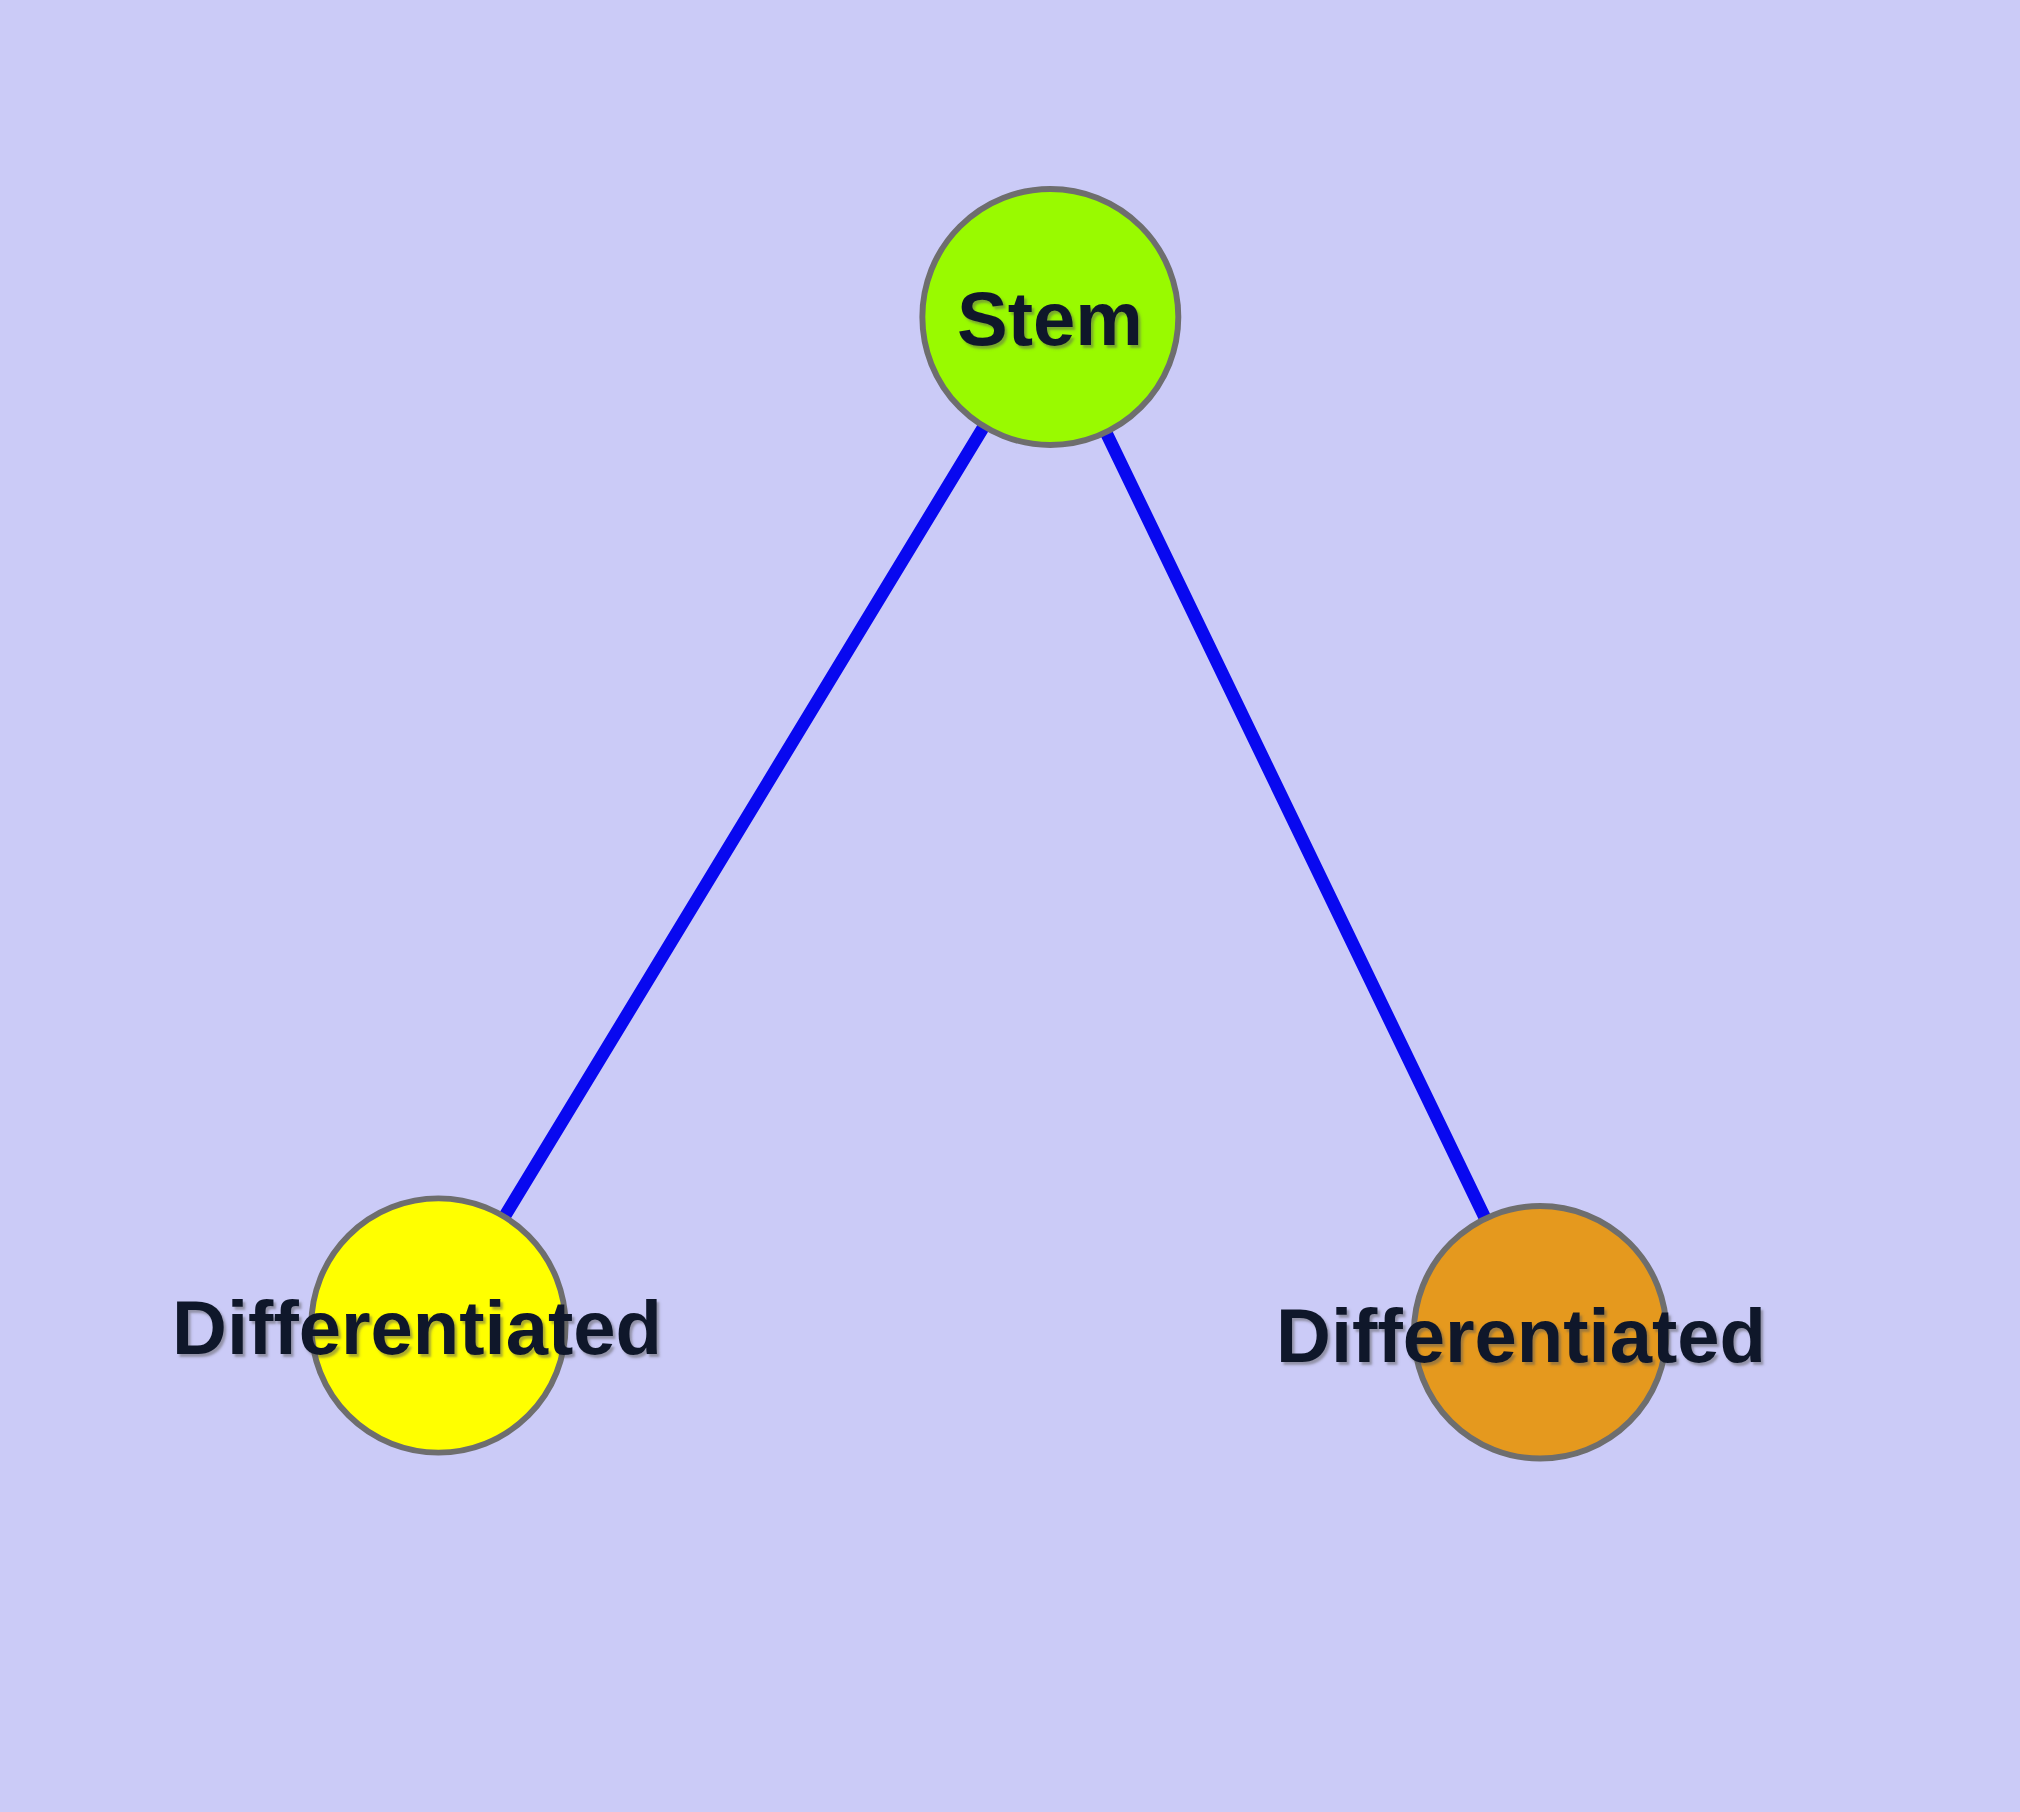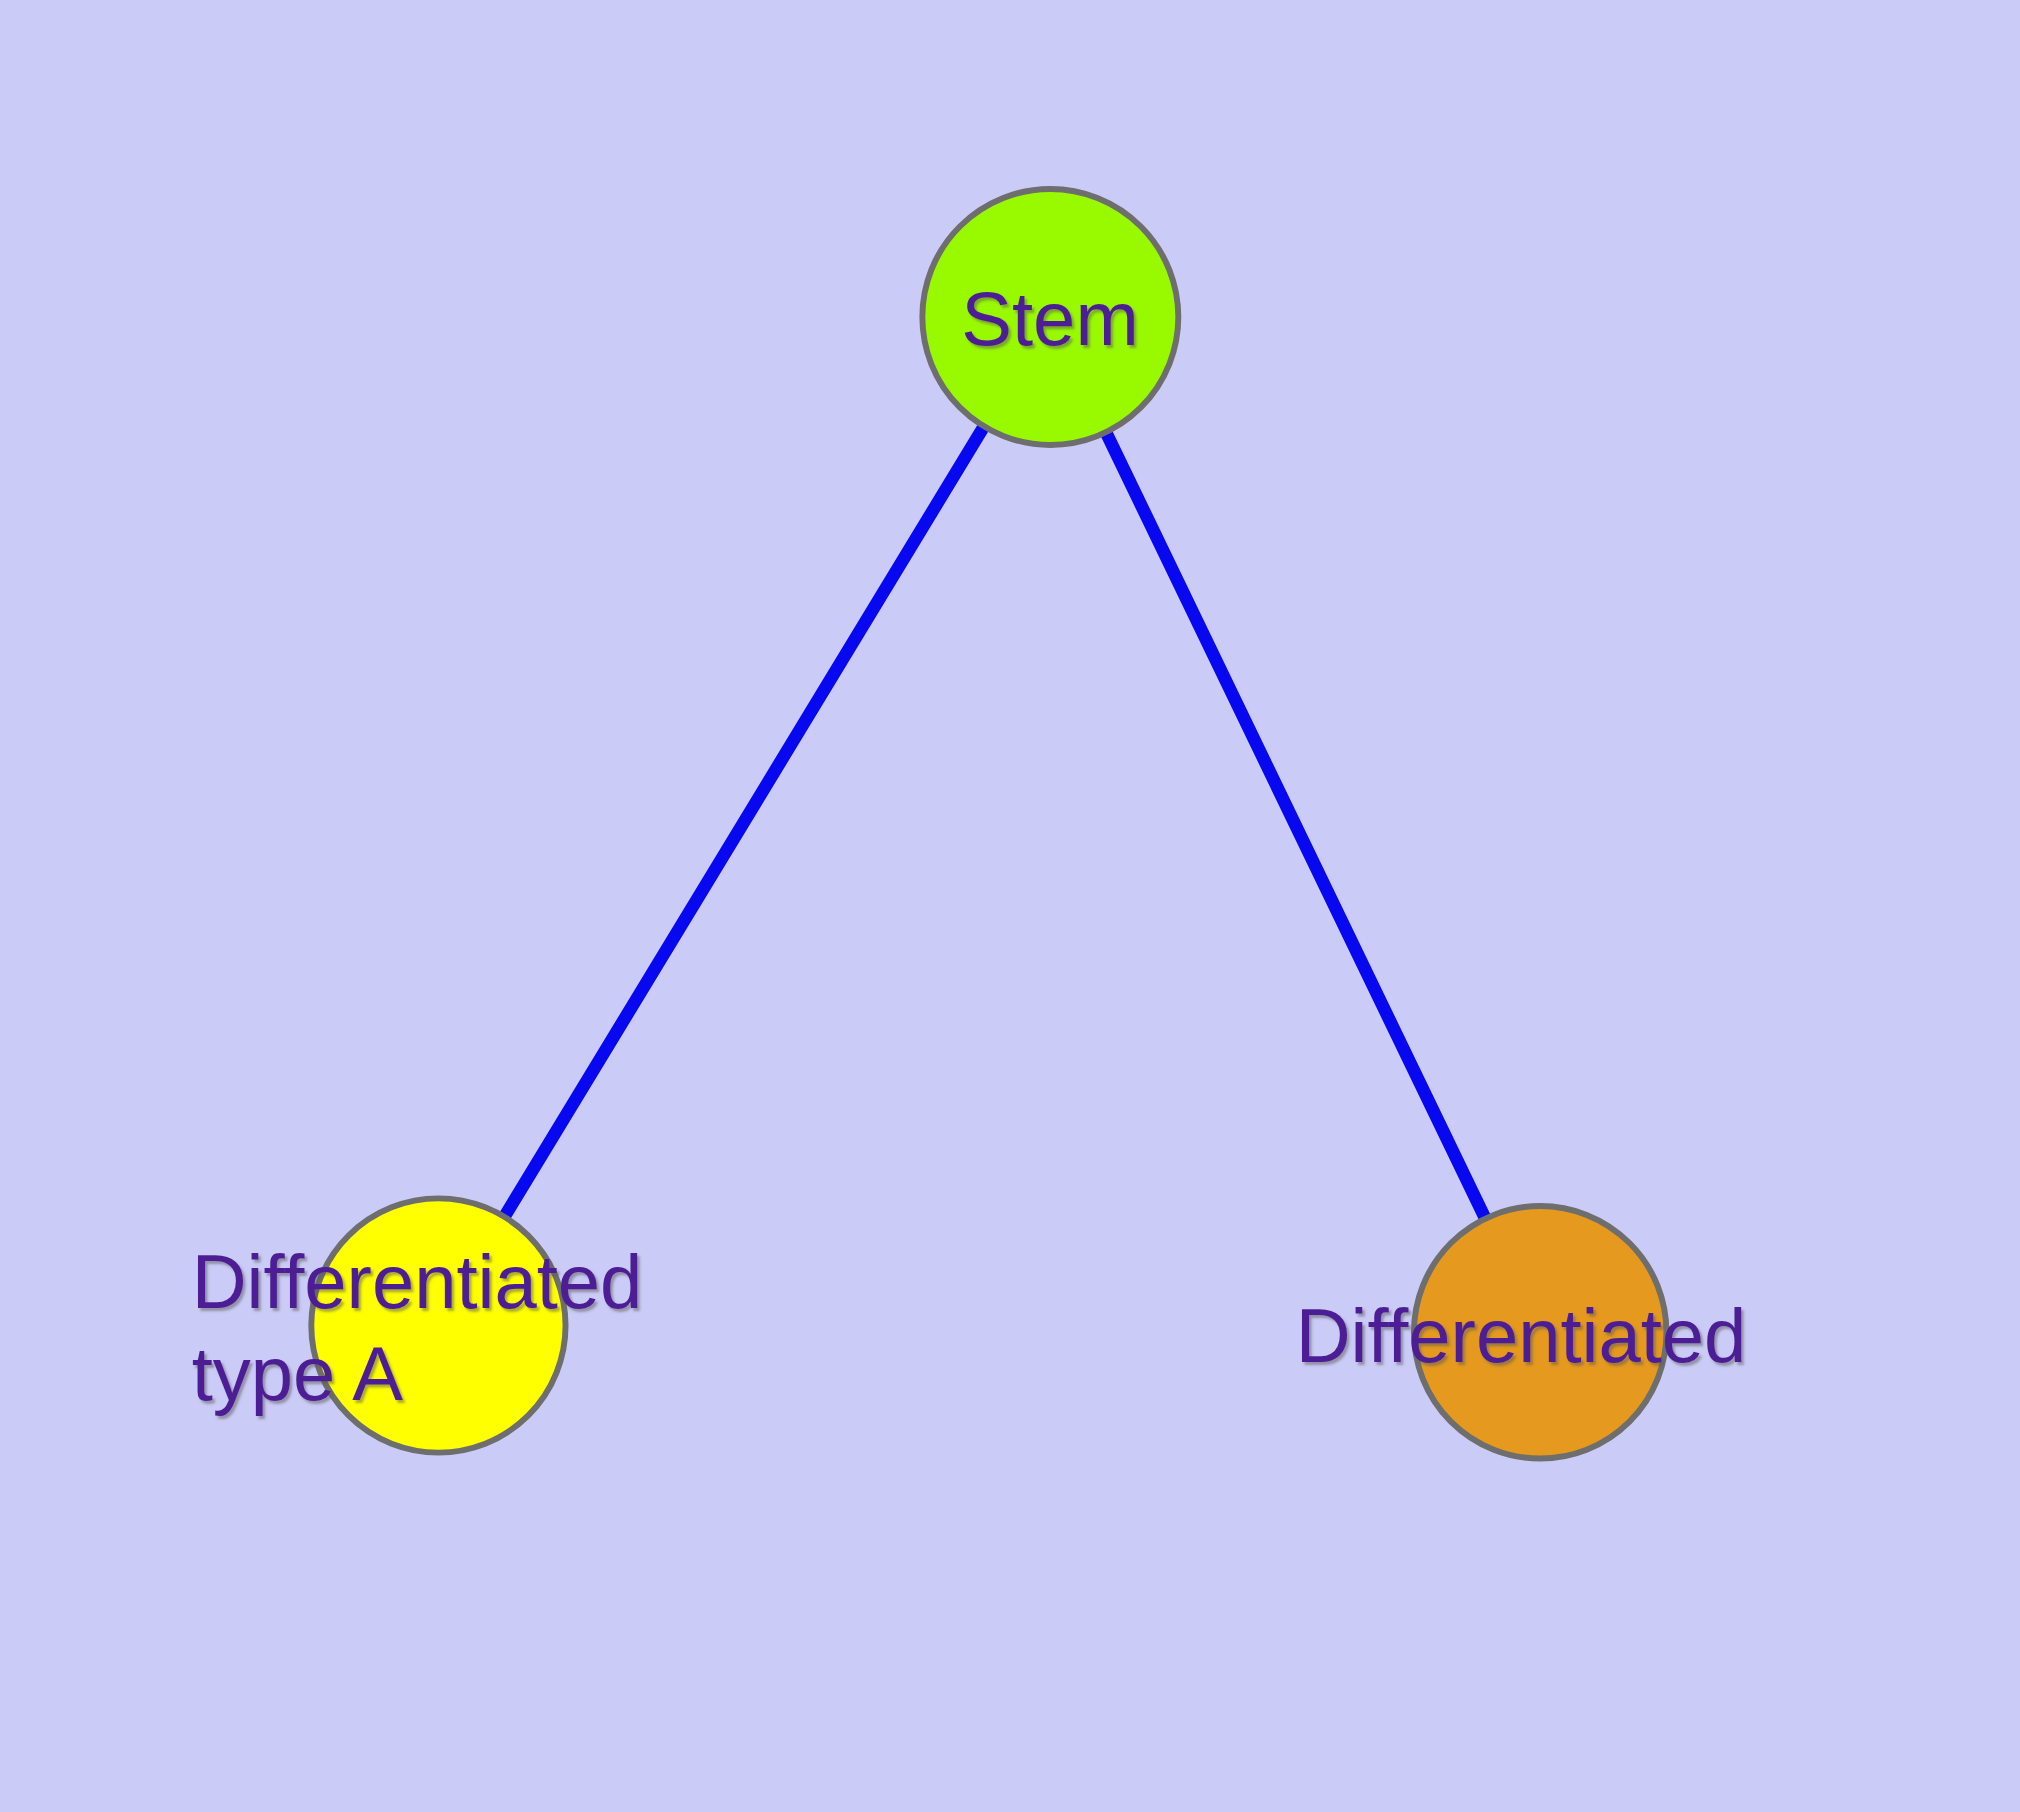--- a/index.html
+++ b/index.html
@@ -27,24 +27,25 @@
   .edge-line {
     stroke-width: 15px;
     stroke-linecap: round;
   }
   .node-circle {
     stroke-width: 7px;
   }
   .node-label {
     position: absolute;
     transform: translate(-50%, -50%);
-    font-weight: normal;
+    font-weight: bold;
     font-size: 76px;
     line-height: 92px;
-    color: #4c1d95;
+    color: #0f172a;
+    text-align: center;
     white-space: nowrap;
     text-shadow: 2.5px 3.4px 2.5px rgba(90, 90, 90, 0.50);
   }
   .label-stem   { left: 1050px; top: 319px; }
   .label-type-a { left: 417px;  top: 1328px; }
   .label-type-b { left: 1521px; top: 1336px; }
   .label-line { display: block; }
 </style>
 </head>
 <body>
@@ -63,21 +64,20 @@
 
     <circle class="node-circle" cx="517" cy="1564" r="150" fill="#ffff00" stroke="#6e6e6e"></circle>
 
     <circle class="node-circle" cx="1817" cy="1572" r="149" fill="#e5991e" stroke="#6e6e6e"></circle>
   </svg>
 
   <div class="node-label label-stem">Stem</div>
 
   <div class="node-label label-type-a">
     <span class="label-line">Differentiated</span>
-    <span class="label-line">type A</span>
   </div>
 
   <div class="node-label label-type-b">
     <span class="label-line">Differentiated</span>
   </div>
 
 </div>
 
 
 </body></html>

